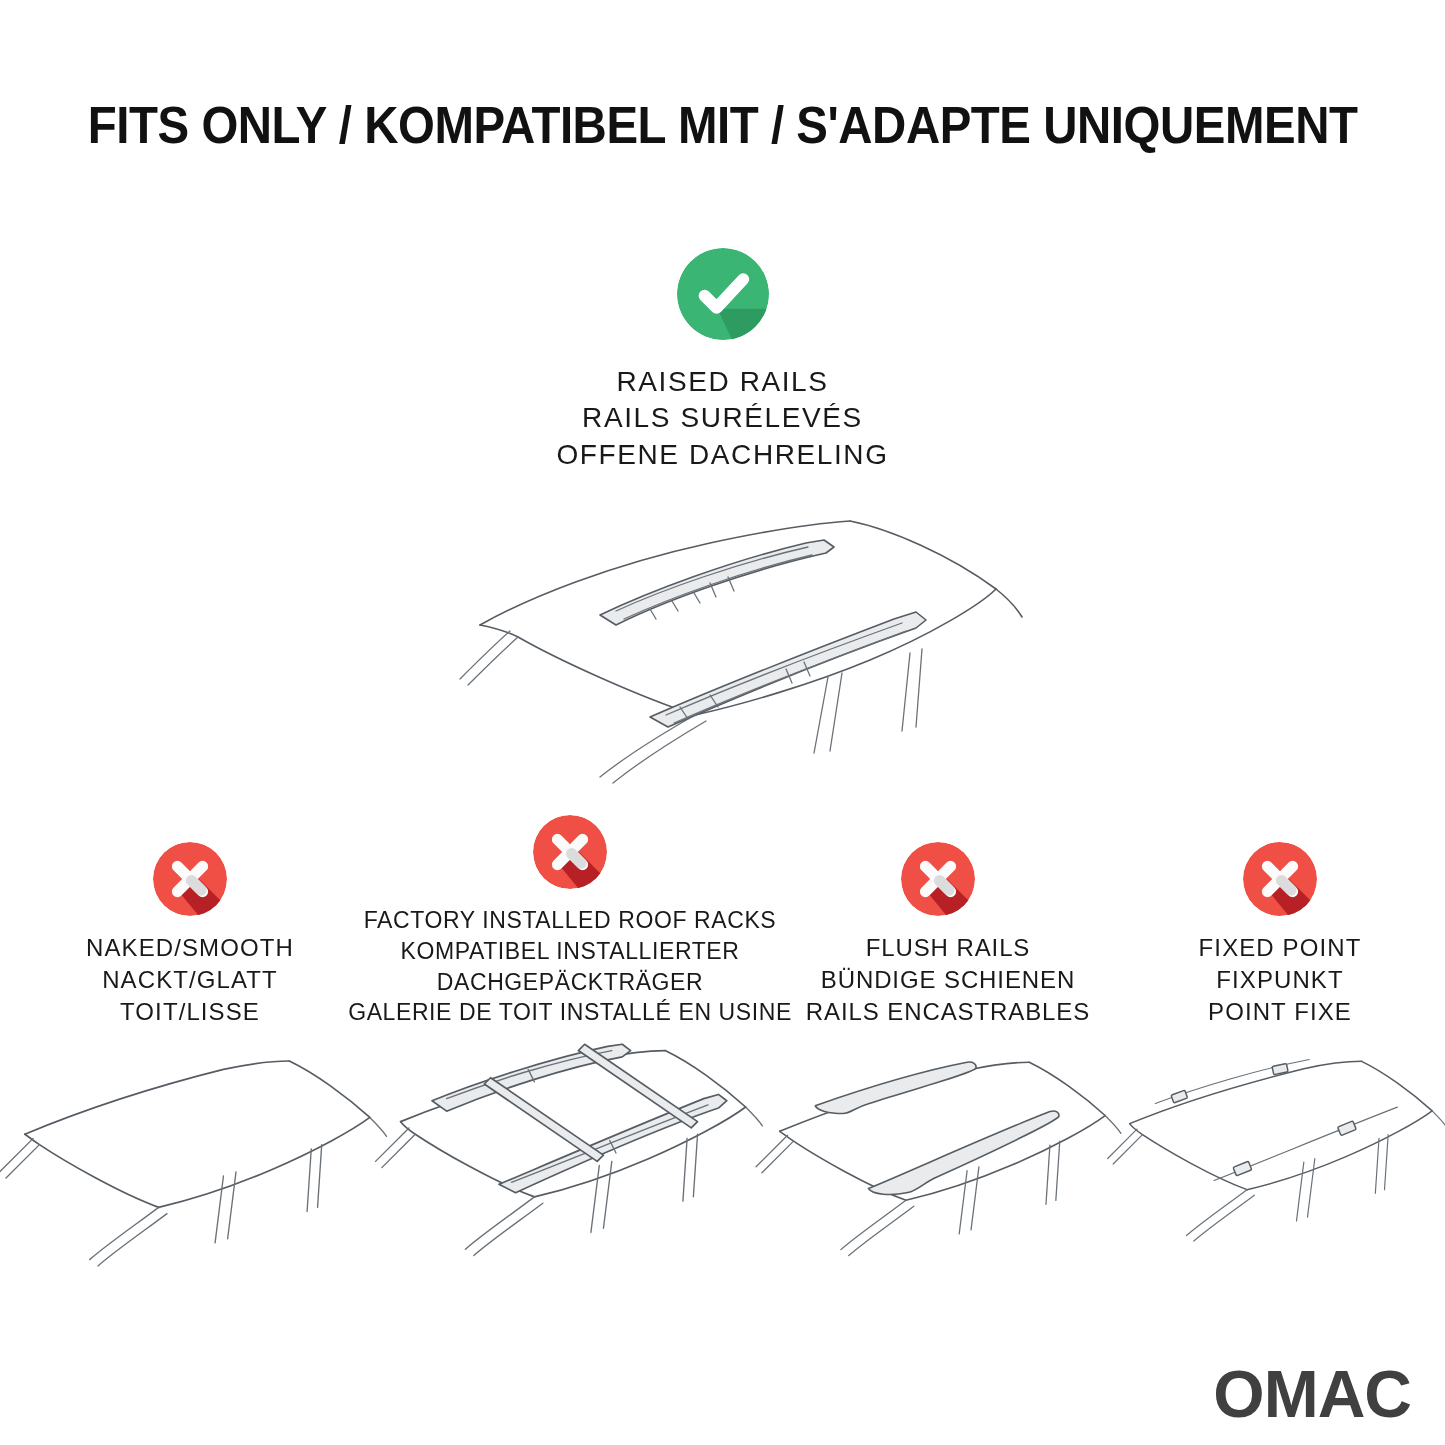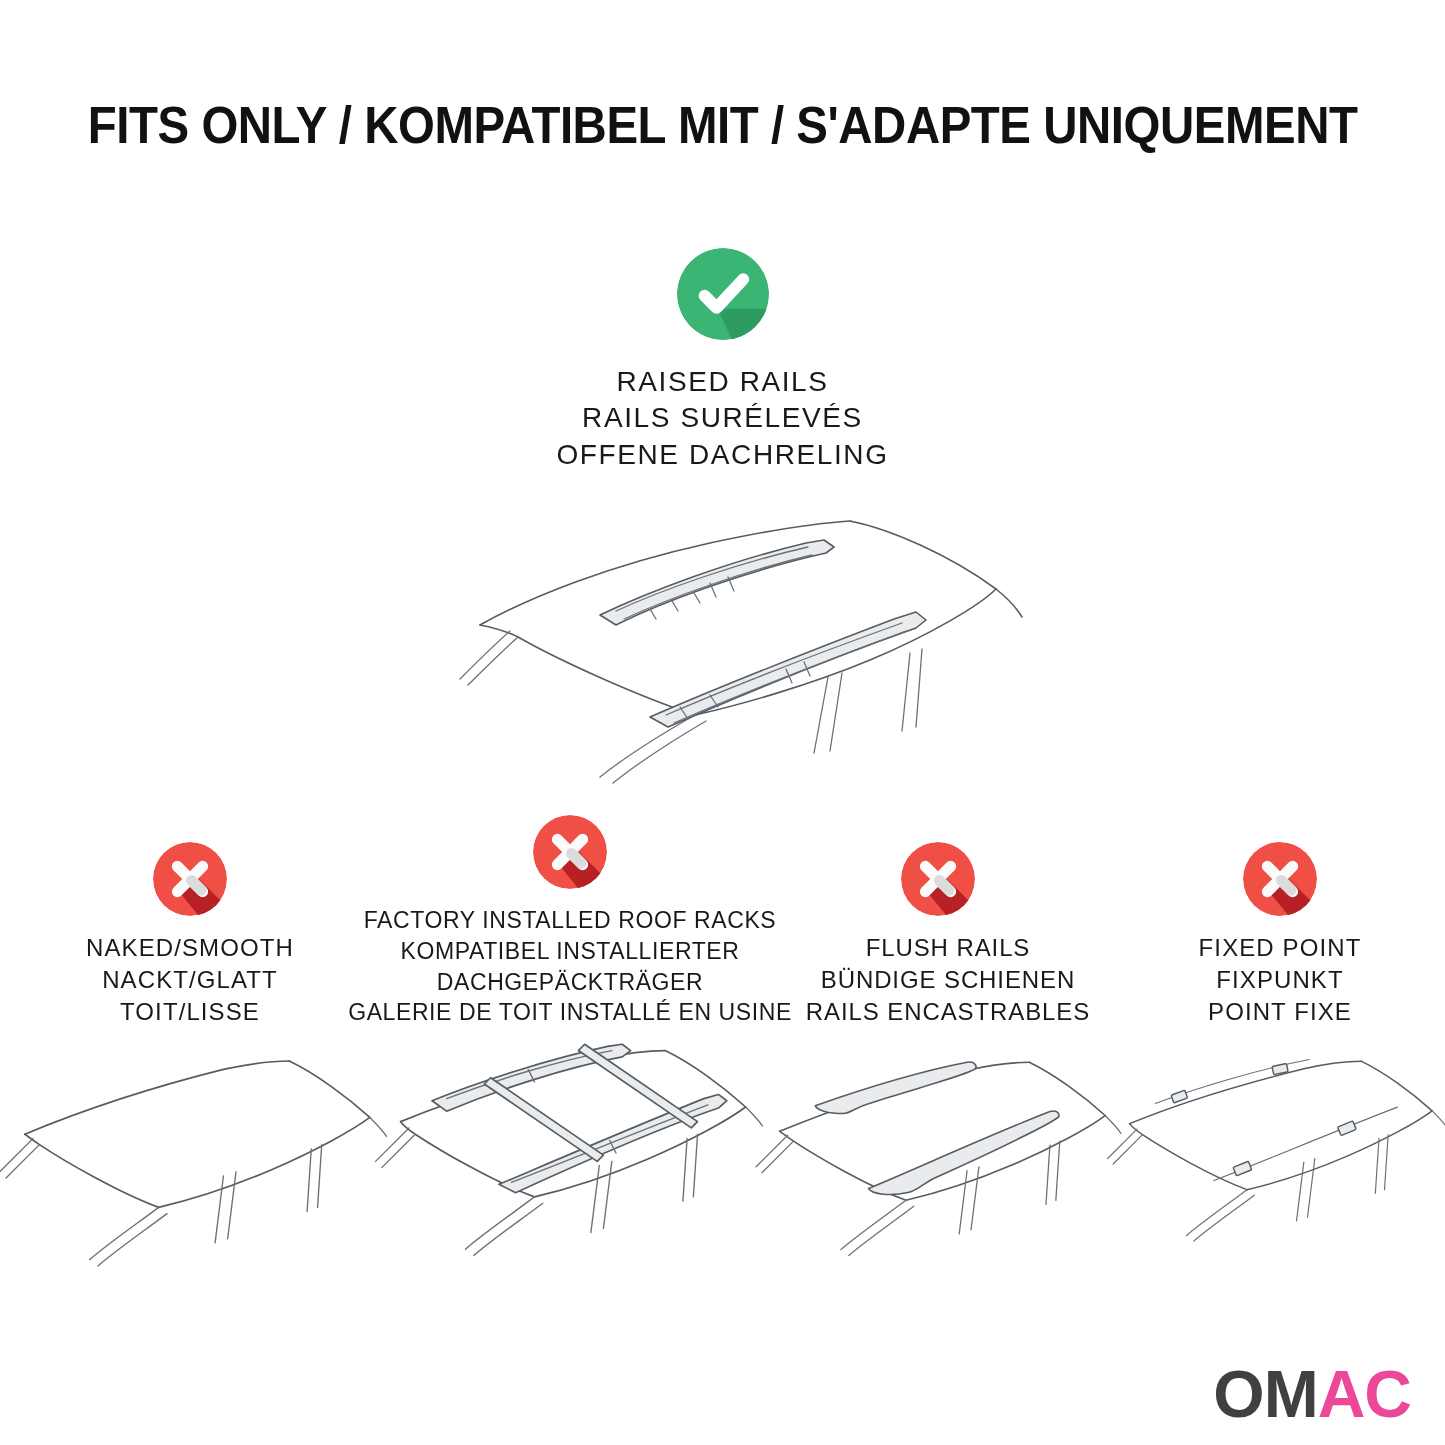--- a/index.html
+++ b/index.html
@@ -111,21 +111,21 @@
     position: absolute;
     right: 34px;
     bottom: 18px;
     font-size: 66px;
     font-weight: bold;
     letter-spacing: -1px;
     line-height: 1;
     font-family: "Liberation Sans", sans-serif;
   }
   .logo .om { color: #404040; }
-  .logo .ac { color: #ec4899; }
+  .logo .ac { color: #404040; }
 
   svg { overflow: visible; }
   .ln { fill: none; stroke: #555c63; stroke-width: 1.6; stroke-linecap: round; stroke-linejoin: round; }
   .ln2 { fill: none; stroke: #6a7178; stroke-width: 1.3; stroke-linecap: round; stroke-linejoin: round; }
   .fillg { fill: #e9ebed; stroke: #555c63; stroke-width: 1.6; stroke-linejoin: round; }
 </style>
 </head>
 <body>
 
 <div class="title-bar">

